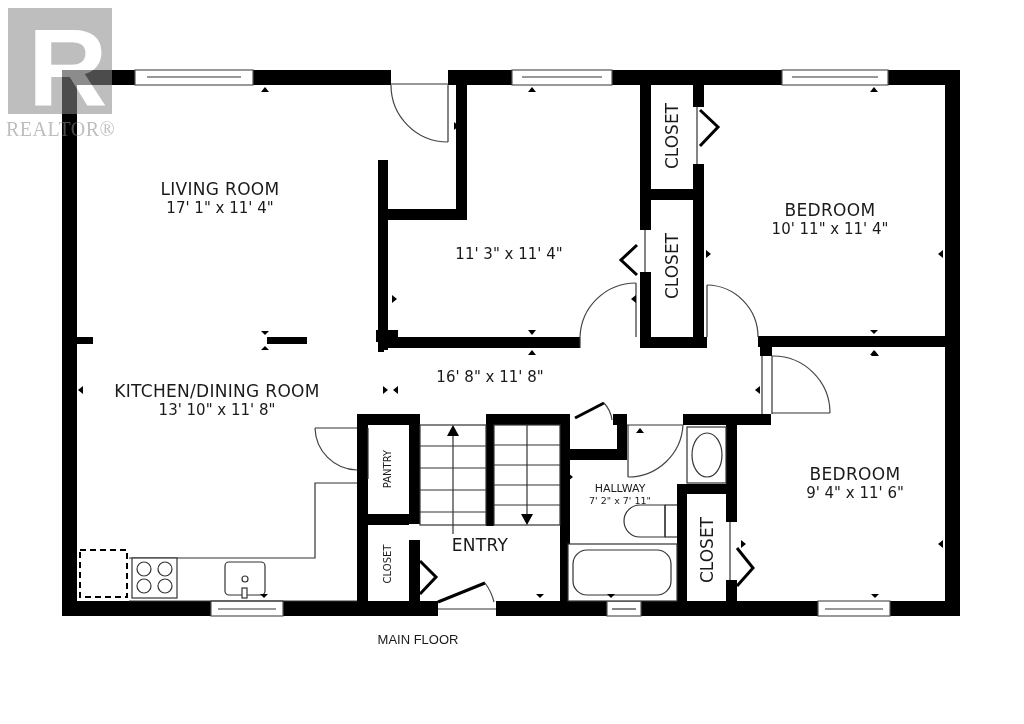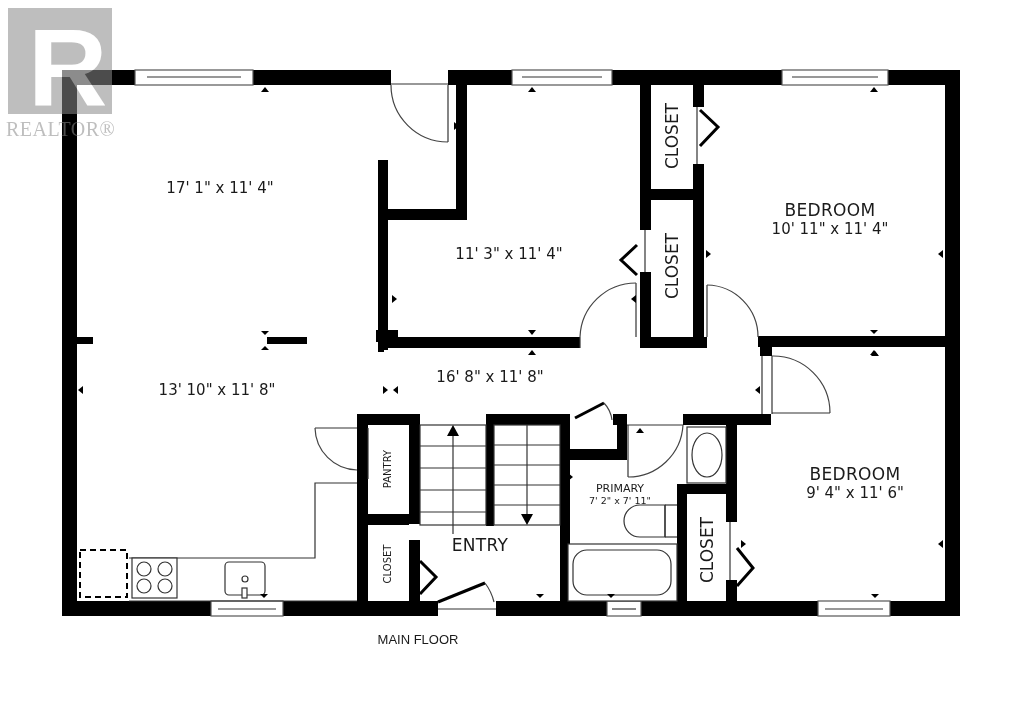--- a/index.html
+++ b/index.html
@@ -237,42 +237,44 @@
 </svg>
 
 <div class="logo">
   <div class="logo-box">
     <span class="logo-r">R</span>
   </div>
   <div class="logo-text">REALTOR®</div>
 </div>
 
 <div class="label" style="left:120px; top:180px; width:200px;">
+  <div class="room-name">LIVING ROOM</div>
   <div class="room-dim">17' 1" x 11' 4"</div>
 </div>
 
 <div class="label" style="left:394px; top:246px; width:230px;">
   <div class="room-dim">11' 3" x 11' 4"</div>
 </div>
 
 <div class="label" style="left:730px; top:201px; width:200px;">
   <div class="room-name">BEDROOM</div>
   <div class="room-dim">10' 11" x 11' 4"</div>
 </div>
 
 <div class="label" style="left:82px; top:382px; width:270px;">
+  <div class="room-name">KITCHEN/DINING ROOM</div>
   <div class="room-dim">13' 10" x 11' 8"</div>
 </div>
 
 <div class="label" style="left:400px; top:369px; width:180px;">
   <div class="room-dim">16' 8" x 11' 8"</div>
 </div>
 
 <div class="label" style="left:570px; top:483px; width:100px;">
-  <div class="small-name">PRIMARY</div>
+  <div class="small-name">HALLWAY</div>
   <div class="small-dim">7' 2" x 7' 11"</div>
 </div>
 
 <div class="label" style="left:770px; top:465px; width:170px;">
   <div class="room-name">BEDROOM</div>
   <div class="room-dim">9' 4" x 11' 6"</div>
 </div>
 
 <div class="label" style="left:430px; top:536px; width:100px;">
   <div class="room-name">ENTRY</div>

